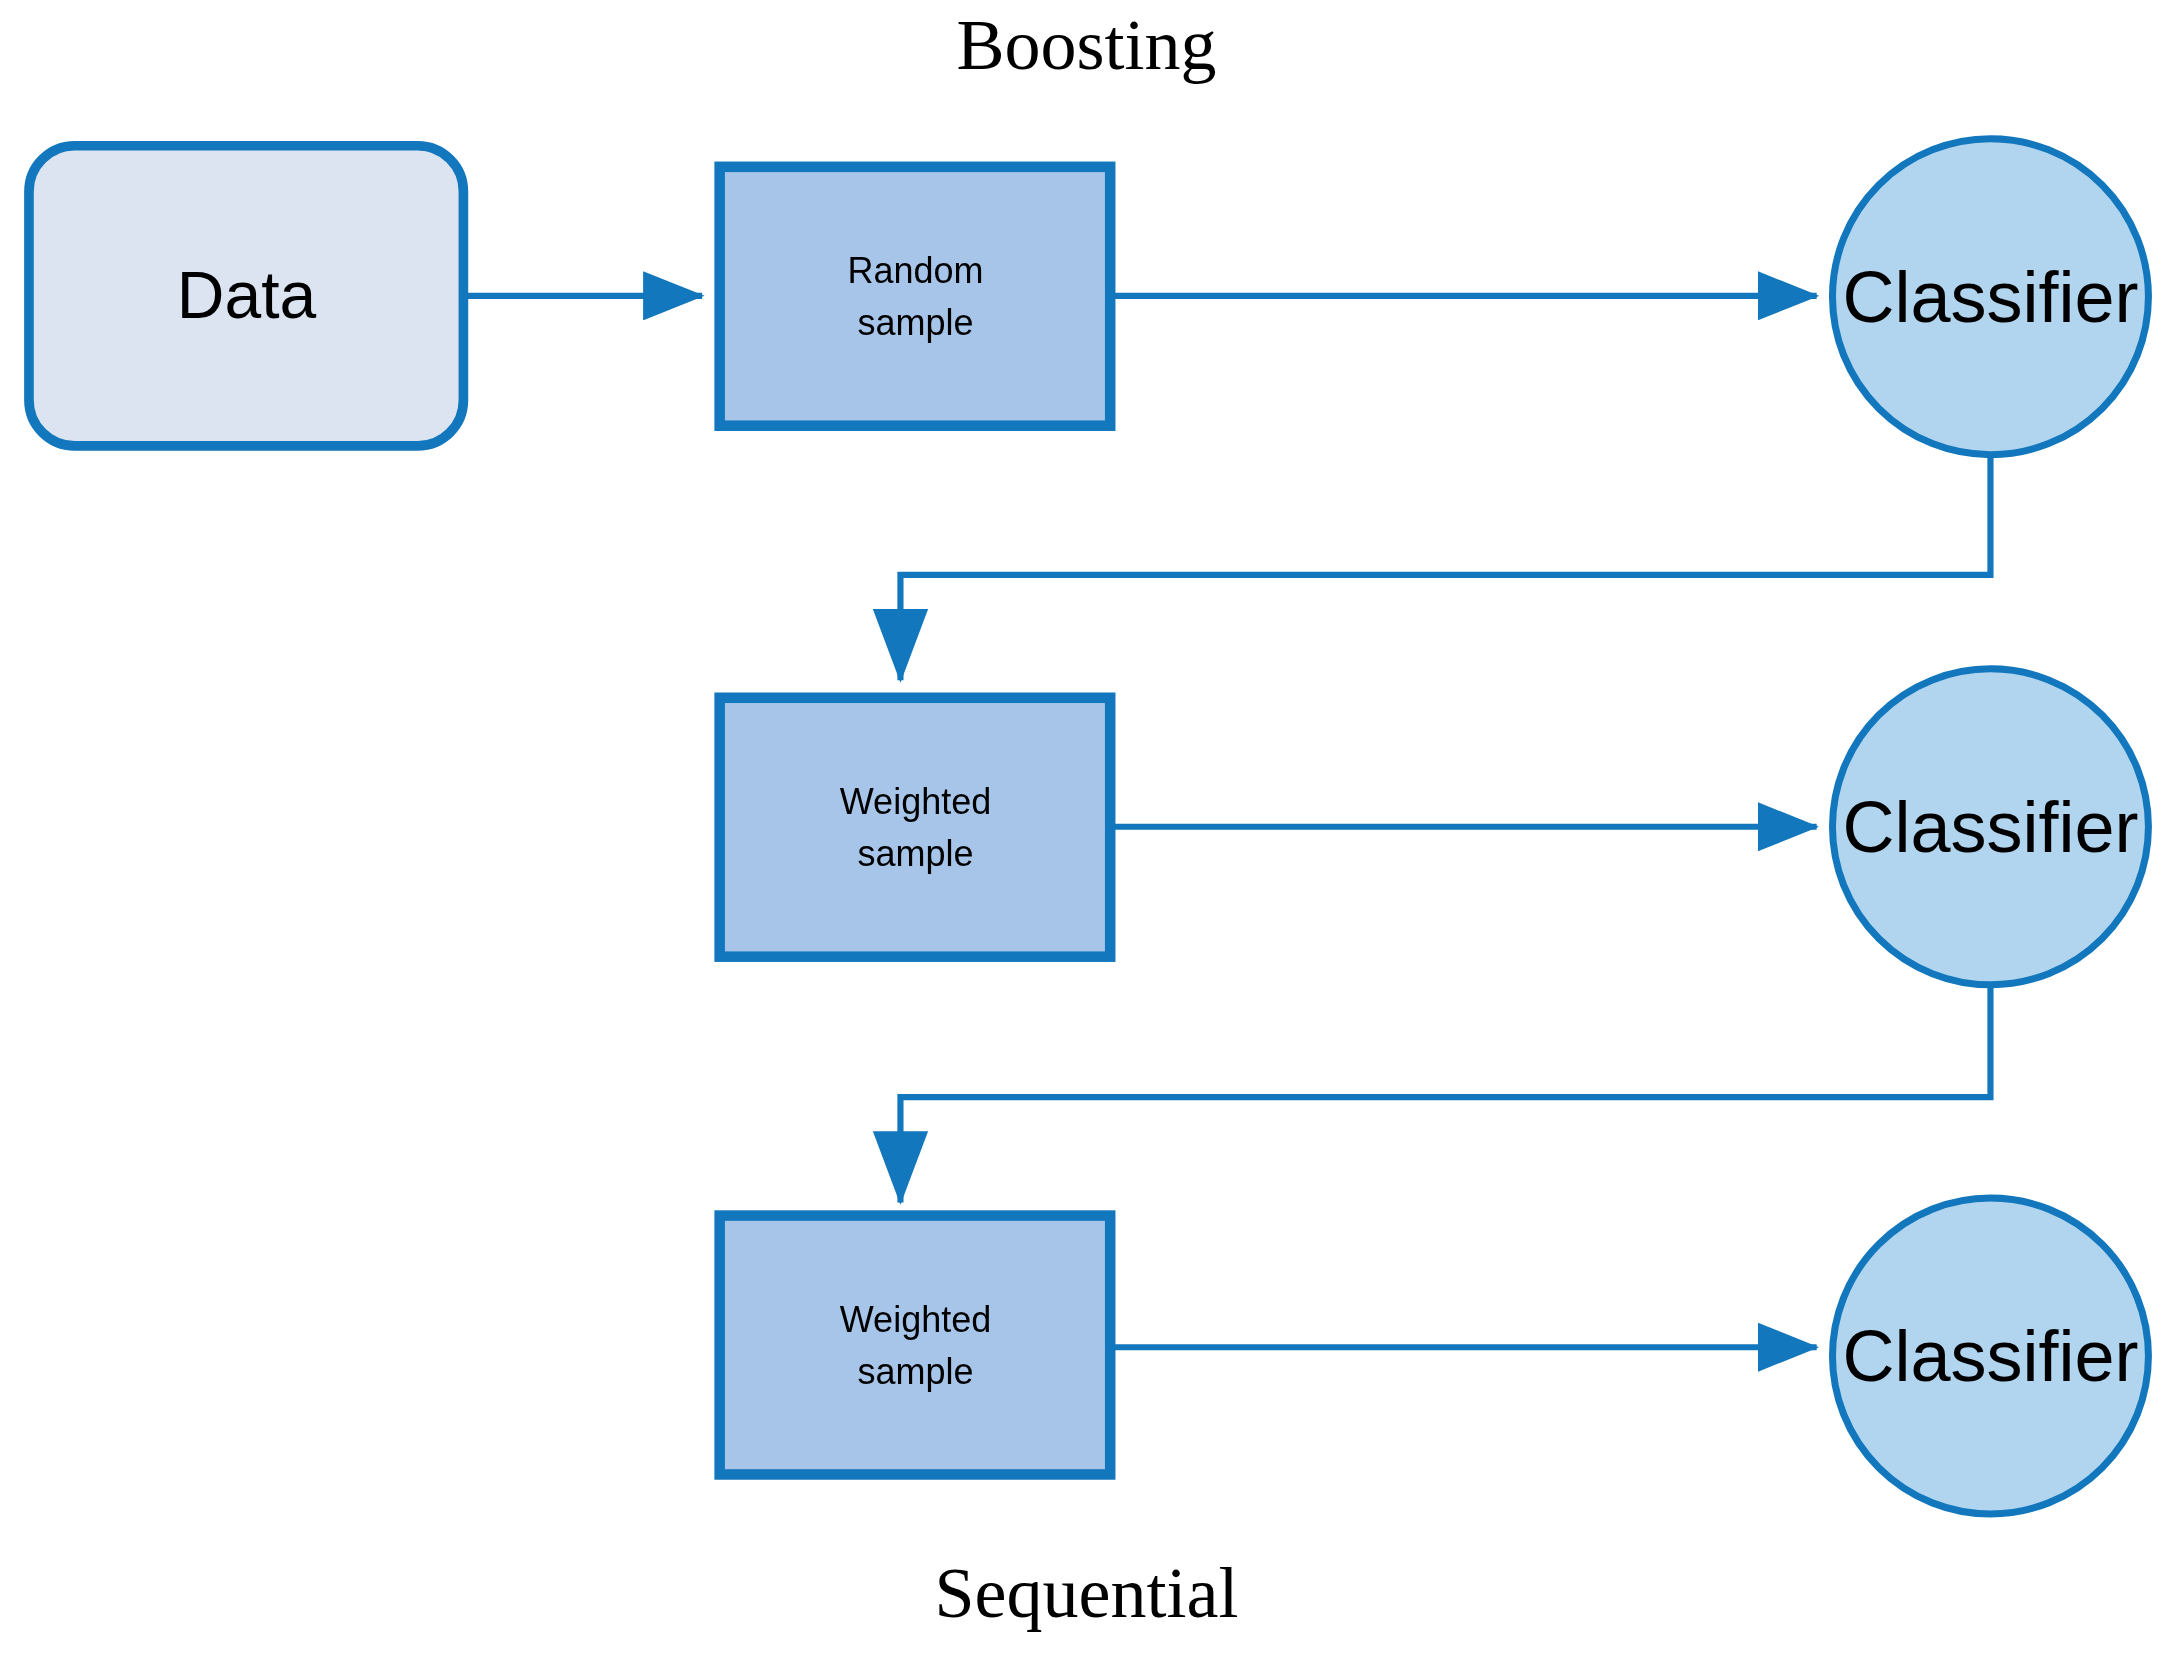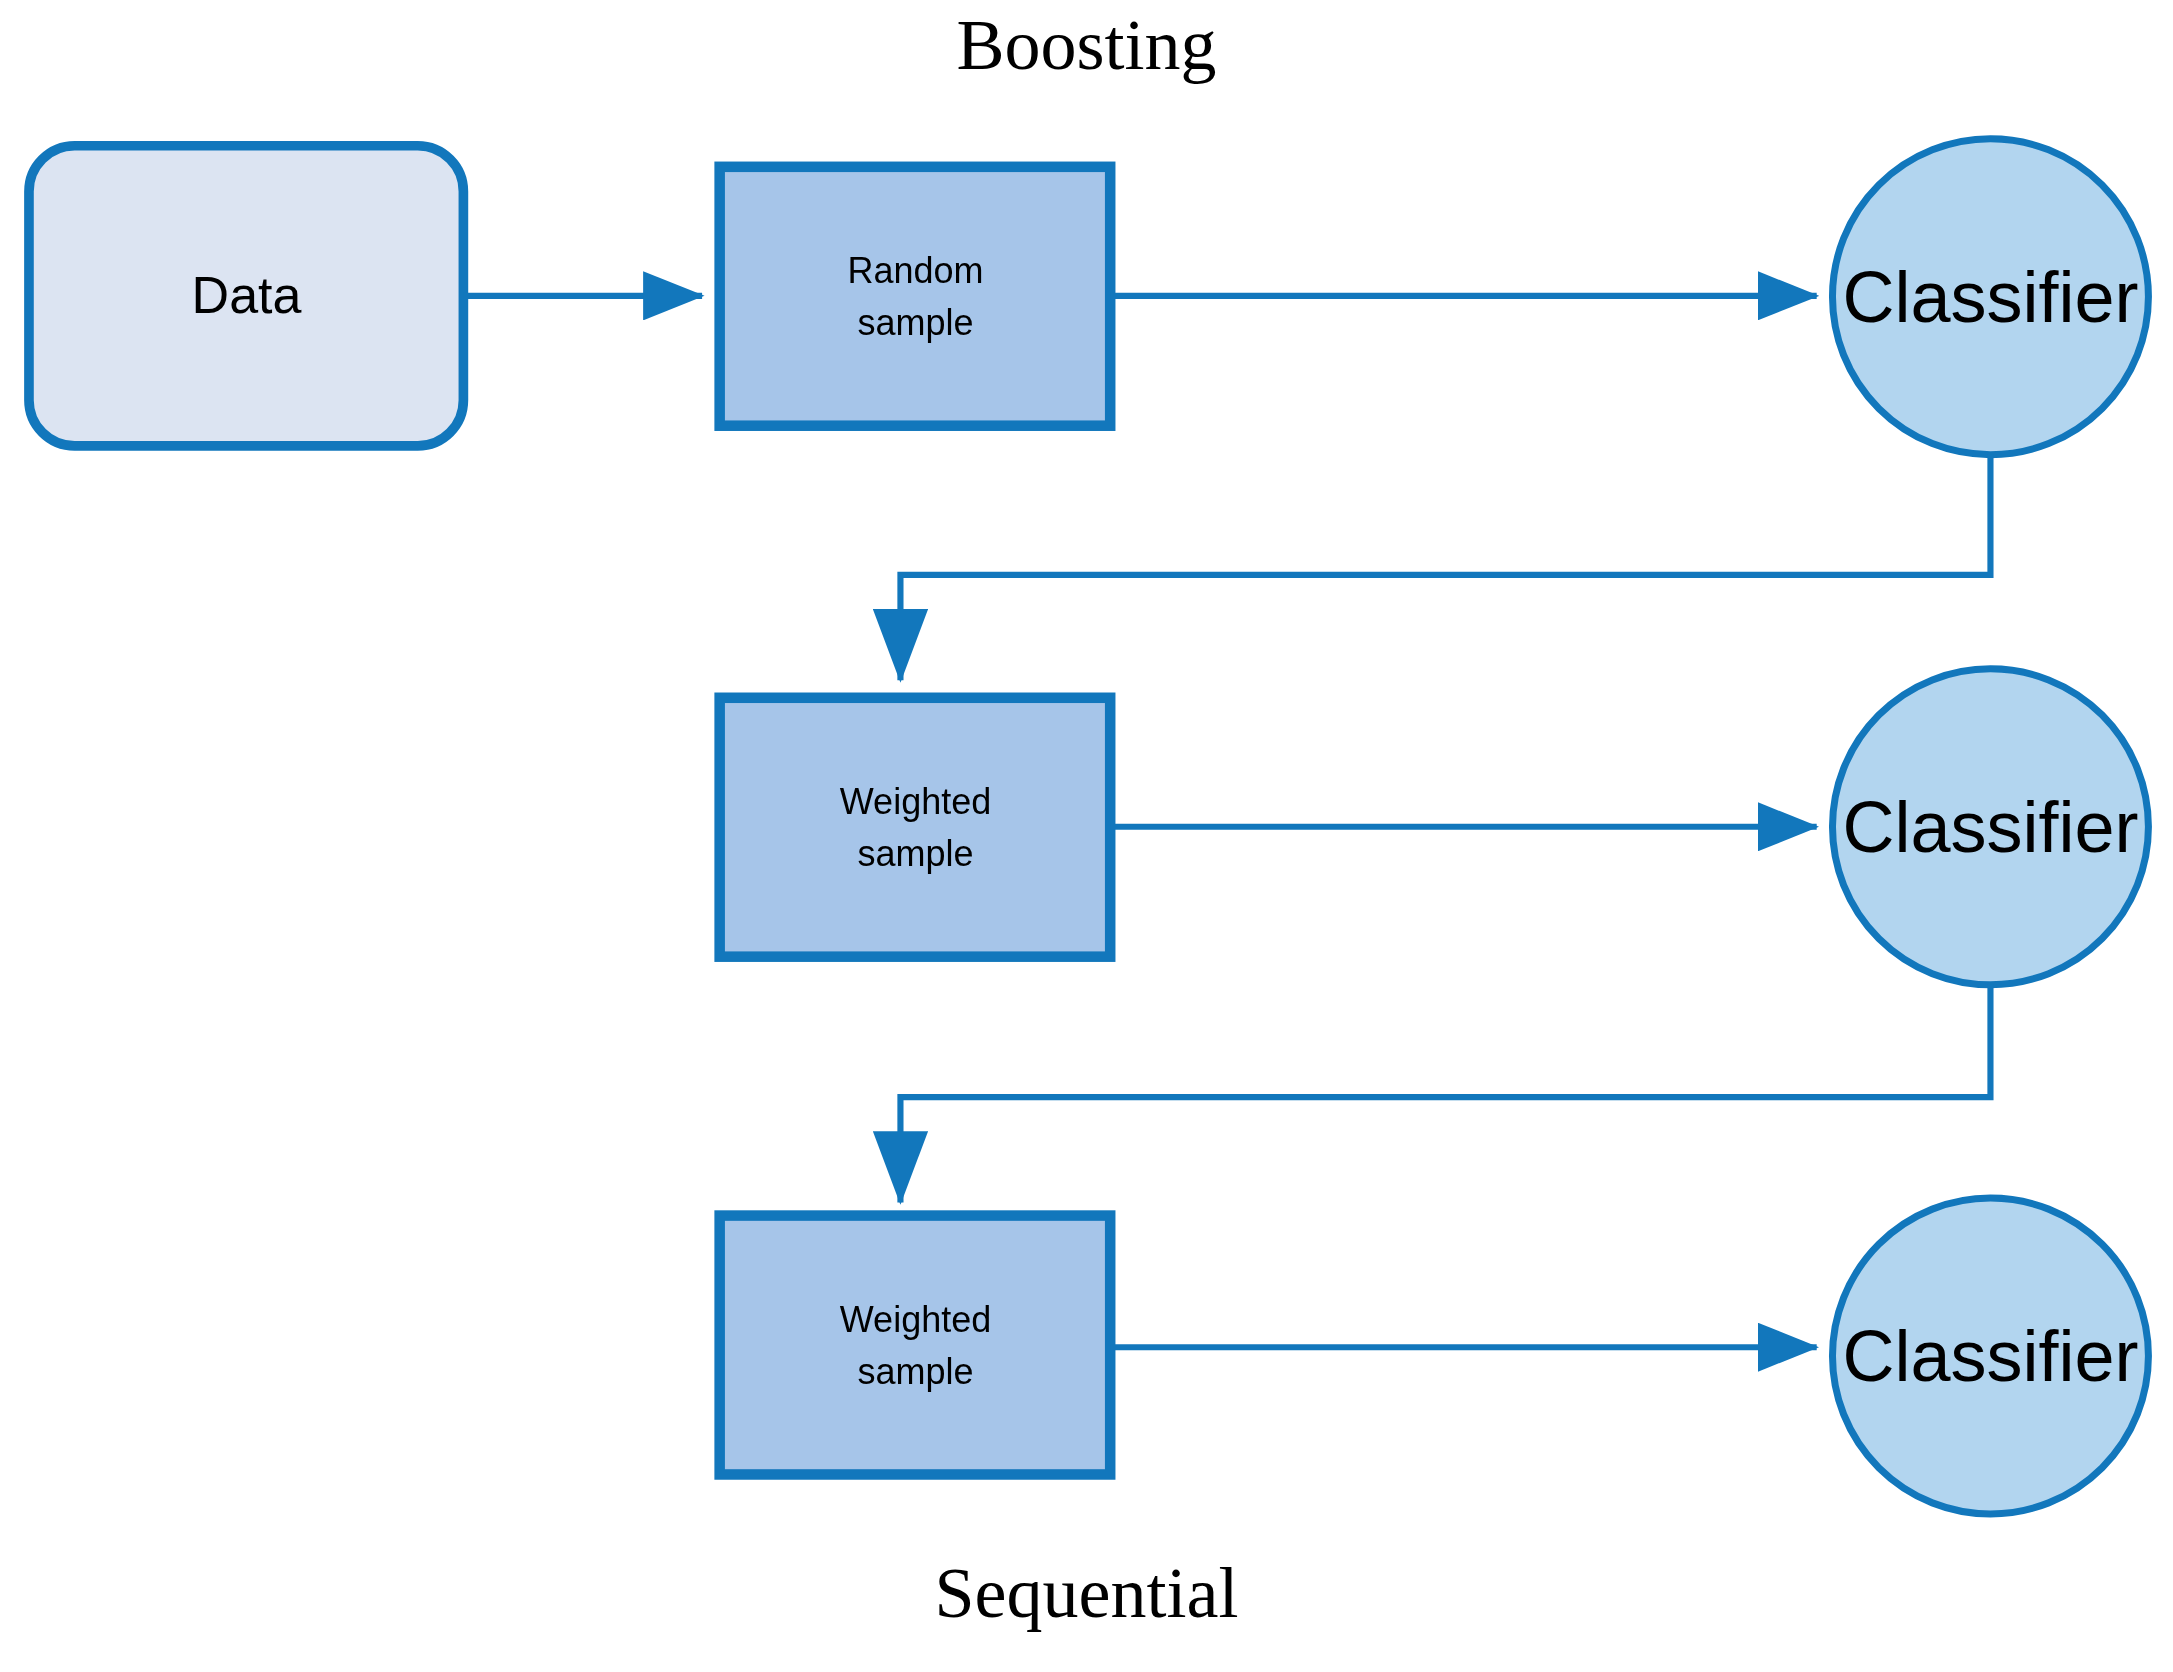--- a/index.html
+++ b/index.html
@@ -30,21 +30,21 @@
     align-items: center;
     justify-content: center;
     text-align: center;
     color: #000000;
     font-family: "Liberation Sans", sans-serif;
     white-space: pre-line;
     line-height: 1.42;
     pointer-events: none;
   }
   .label-data {
-    font-size: 52px;
+    font-size: 66px;
   }
   .label-sample {
     font-size: 36px;
   }
   .label-classifier {
     font-size: 72px;
     white-space: nowrap;
   }
   .caption {
     position: absolute;

